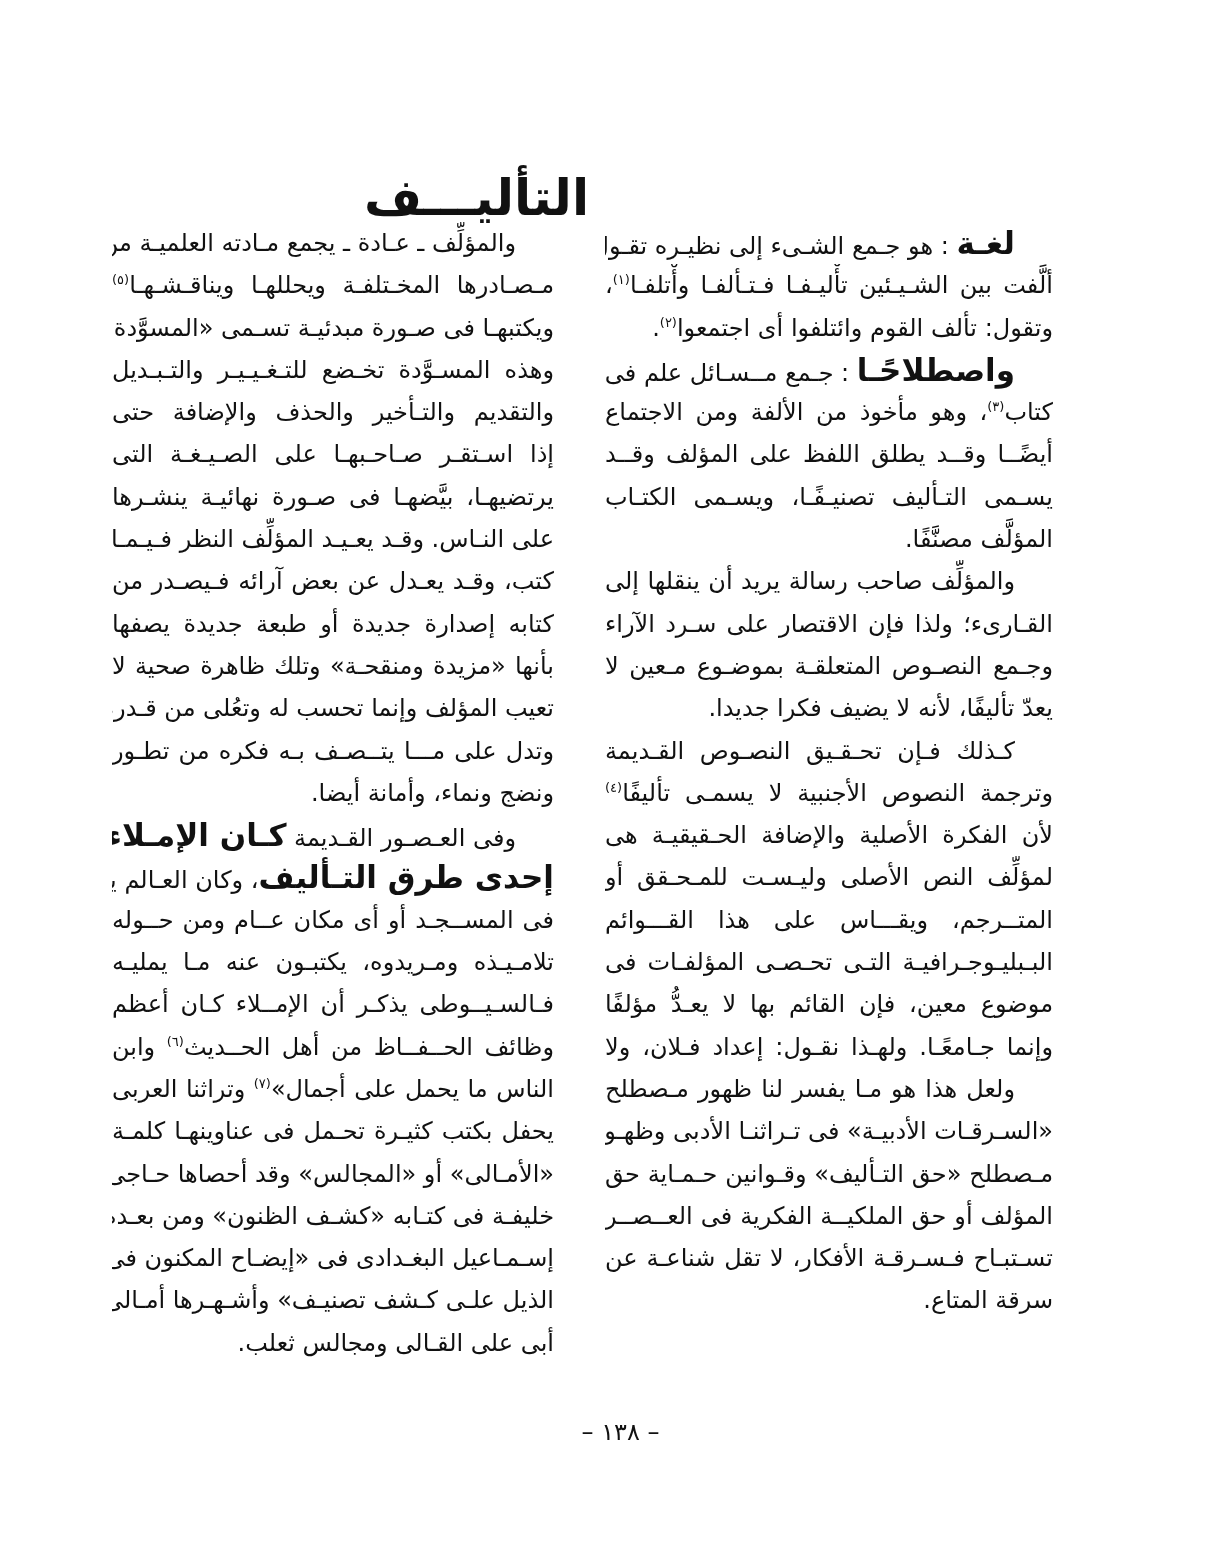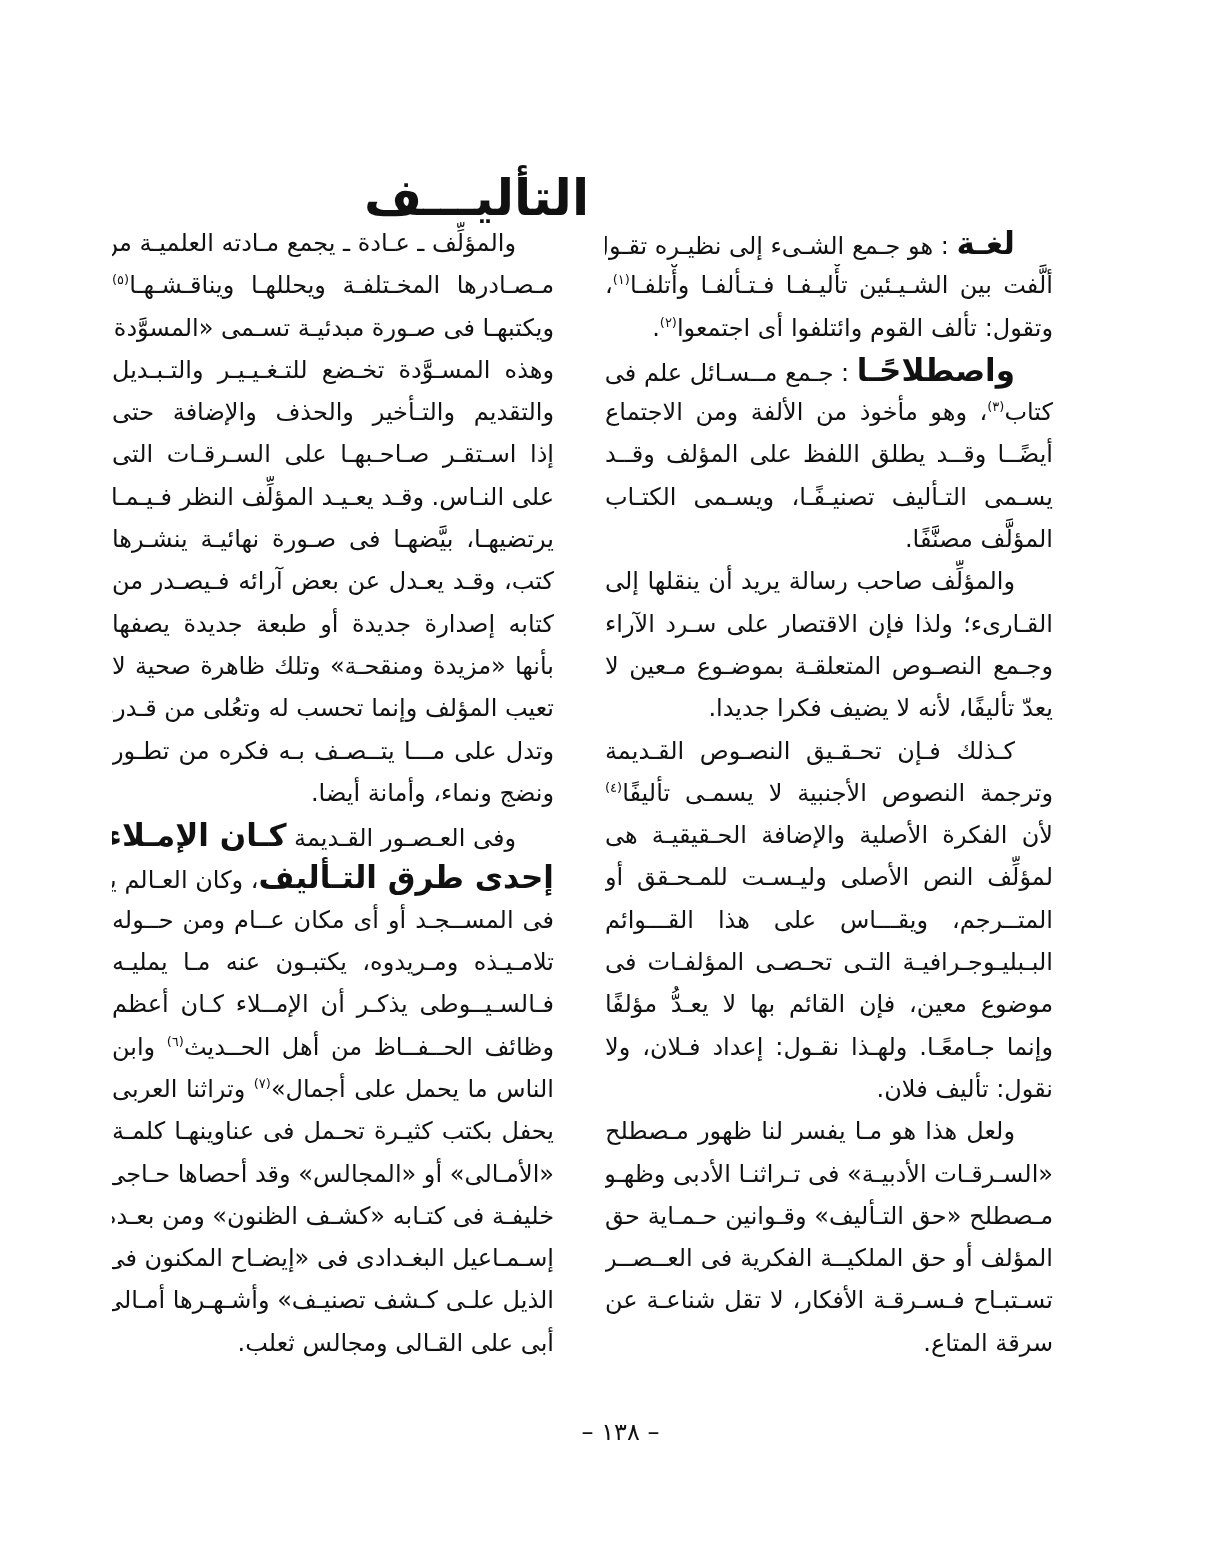--- a/index.html
+++ b/index.html
@@ -97,37 +97,36 @@
     <div class="line"><span>وجـمع النصـوص المتعلقـة بموضـوع مـعين لا</span></div>
     <div class="line last"><span>يعدّ تأليفًا، لأنه لا يضيف فكرا جديدا.</span></div>
     <div class="line indent"><span>كـذلك فـإن تحـقـيق النصـوص القـديمة</span></div>
     <div class="line"><span>وترجمة النصوص الأجنبية لا يسمـى تأليفًا</span><span class="footnote">(٤)</span></div>
     <div class="line"><span>لأن الفكرة الأصلية والإضافة الحـقيقيـة هى</span></div>
     <div class="line"><span>لمؤلِّف النص الأصلى وليـسـت للمـحـقق أو</span></div>
     <div class="line"><span>المتــرجم، ويقـــاس على هذا القـــوائم</span></div>
     <div class="line"><span>البـبليـوجـرافيـة التـى تحـصـى المؤلفـات فى</span></div>
     <div class="line"><span>موضوع معين، فإن القائم بها لا يعـدُّ مؤلفًا</span></div>
     <div class="line"><span>وإنما جـامعًـا. ولهـذا نقـول: إعداد فـلان، ولا</span></div>
-    <div class="line last"><span>نقول: تأليف فلان.</span></div>
     <div class="line indent"><span>ولعل هذا هو مـا يفسر لنا ظهور مـصطلح</span></div>
     <div class="line"><span>«السـرقـات الأدبيـة» فى تـراثنـا الأدبى وظهـور</span></div>
     <div class="line"><span>مـصطلح «حق التـأليف» وقـوانين حـمـاية حق</span></div>
     <div class="line"><span>المؤلف أو حق الملكيــة الفكرية فى العــصــر</span></div>
     <div class="line"><span>تسـتبـاح فـسـرقـة الأفكار، لا تقل شناعـة عن</span></div>
     <div class="line last"><span>سرقة المتاع.</span></div>
   </div>
 <div class="column col-left" id="col-left">
     <div class="line indent"><span>والمؤلِّف ـ عـادة ـ يجمع مـادته العلميـة من</span></div>
     <div class="line"><span>مـصـادرها المخـتلفـة ويحللهـا ويناقـشـهـا</span><span class="footnote">(٥)</span></div>
     <div class="line"><span>ويكتبهـا فى صـورة مبدئيـة تسـمى «المسوَّدة»</span></div>
     <div class="line"><span>وهذه المسـوَّدة تخـضع للتـغـيـيـر والتـبـديل</span></div>
     <div class="line"><span>والتقديم والتـأخير والحذف والإضافة حتى</span></div>
-    <div class="line"><span>إذا اسـتقـر صـاحـبهـا على السـرقـات التى</span></div>
+    <div class="line"><span>إذا اسـتقـر صـاحـبهـا على الصـيـغـة التى</span></div>
+    <div class="line"><span>يرتضيهـا، بيَّضهـا فى صـورة نهائيـة ينشـرها</span></div>
     <div class="line"><span>على النـاس. وقـد يعـيـد المؤلِّف النظر فـيـمـا</span></div>
-    <div class="line"><span>يرتضيهـا، بيَّضهـا فى صـورة نهائيـة ينشـرها</span></div>
     <div class="line"><span>كتب، وقـد يعـدل عن بعض آرائه فـيصـدر من</span></div>
     <div class="line"><span>كتابه إصدارة جديدة أو طبعة جديدة يصفها</span></div>
     <div class="line"><span>بأنها «مزيدة ومنقحـة» وتلك ظاهرة صحية لا</span></div>
     <div class="line"><span>تعيب المؤلف وإنما تحسب له وتعُلى من قـدره</span></div>
     <div class="line"><span>وتدل على مـــا يتــصـف بـه فكره من تطـور</span></div>
     <div class="line last"><span>ونضج ونماء، وأمانة أيضا.</span></div>
     <div class="line indent"><span>وفى العـصـور القـديمة </span><span class="bold">كـان الإمـلاء</span></div>
     <div class="line"><span class="bold">إحدى طرق التـأليف</span><span>، وكان العـالم يجلس</span></div>
     <div class="line"><span>فى المســجـد أو أى مكان عــام ومن حــوله</span></div>
     <div class="line"><span>تلامـيـذه ومـريدوه، يكتبـون عنه مـا يمليـه</span></div>

